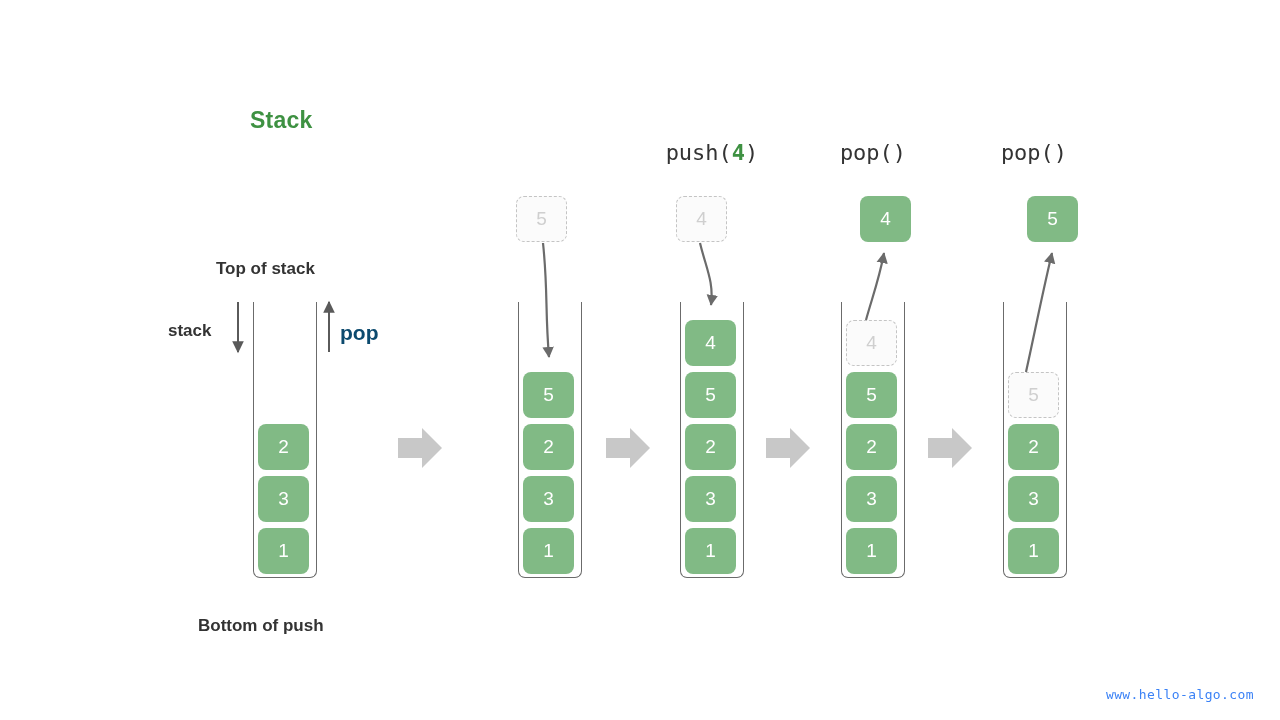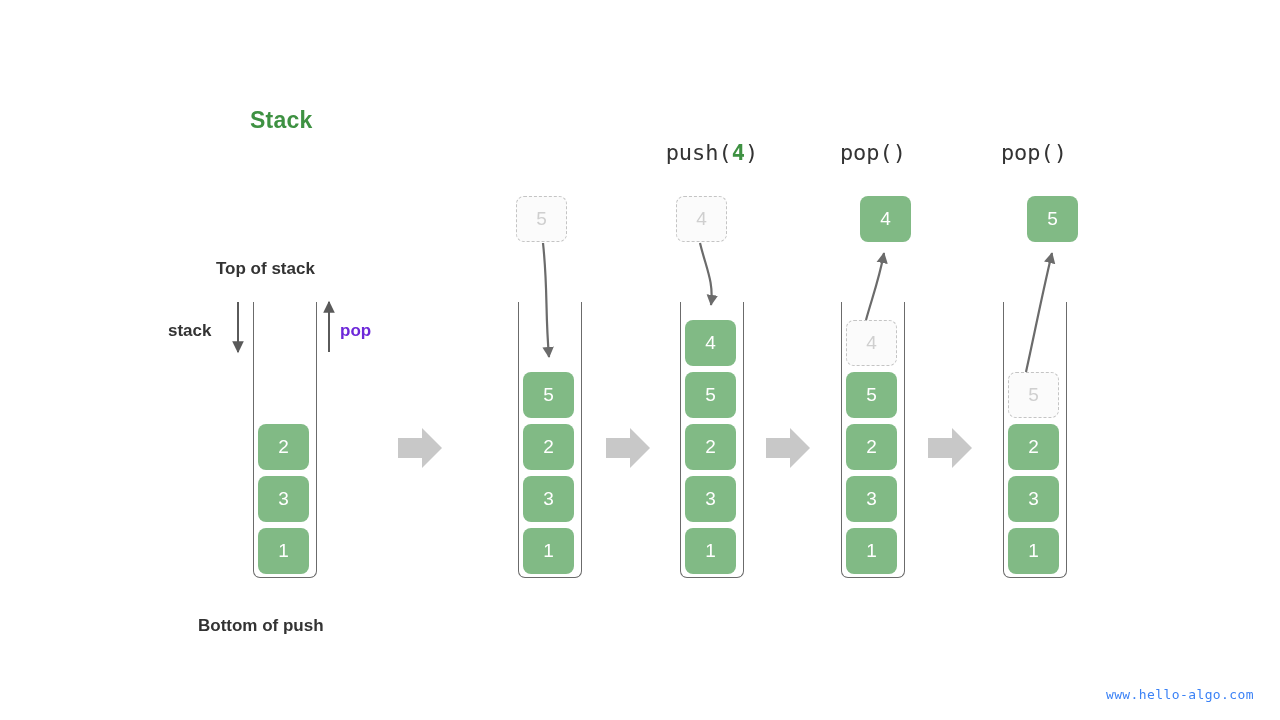--- a/index.html
+++ b/index.html
@@ -54,23 +54,23 @@
     left: 168px;
     top: 321px;
     font-size: 17px;
     font-weight: bold;
     color: #333333;
   }
   .label-pop {
     position: absolute;
     left: 340px;
     top: 321px;
-    font-size: 17px;
-    font-weight: bold;
-    color: #6d28d9;
+    font-size: 21px;
+    font-weight: bold;
+    color: #0c4a6e;
   }
   .watermark {
     position: absolute;
     right: 26px;
     bottom: 18px;
     font-family: "DejaVu Sans Mono", "Liberation Mono", monospace;
     font-size: 13px;
     color: #3b82f6;
     letter-spacing: 0.4px;
   }

